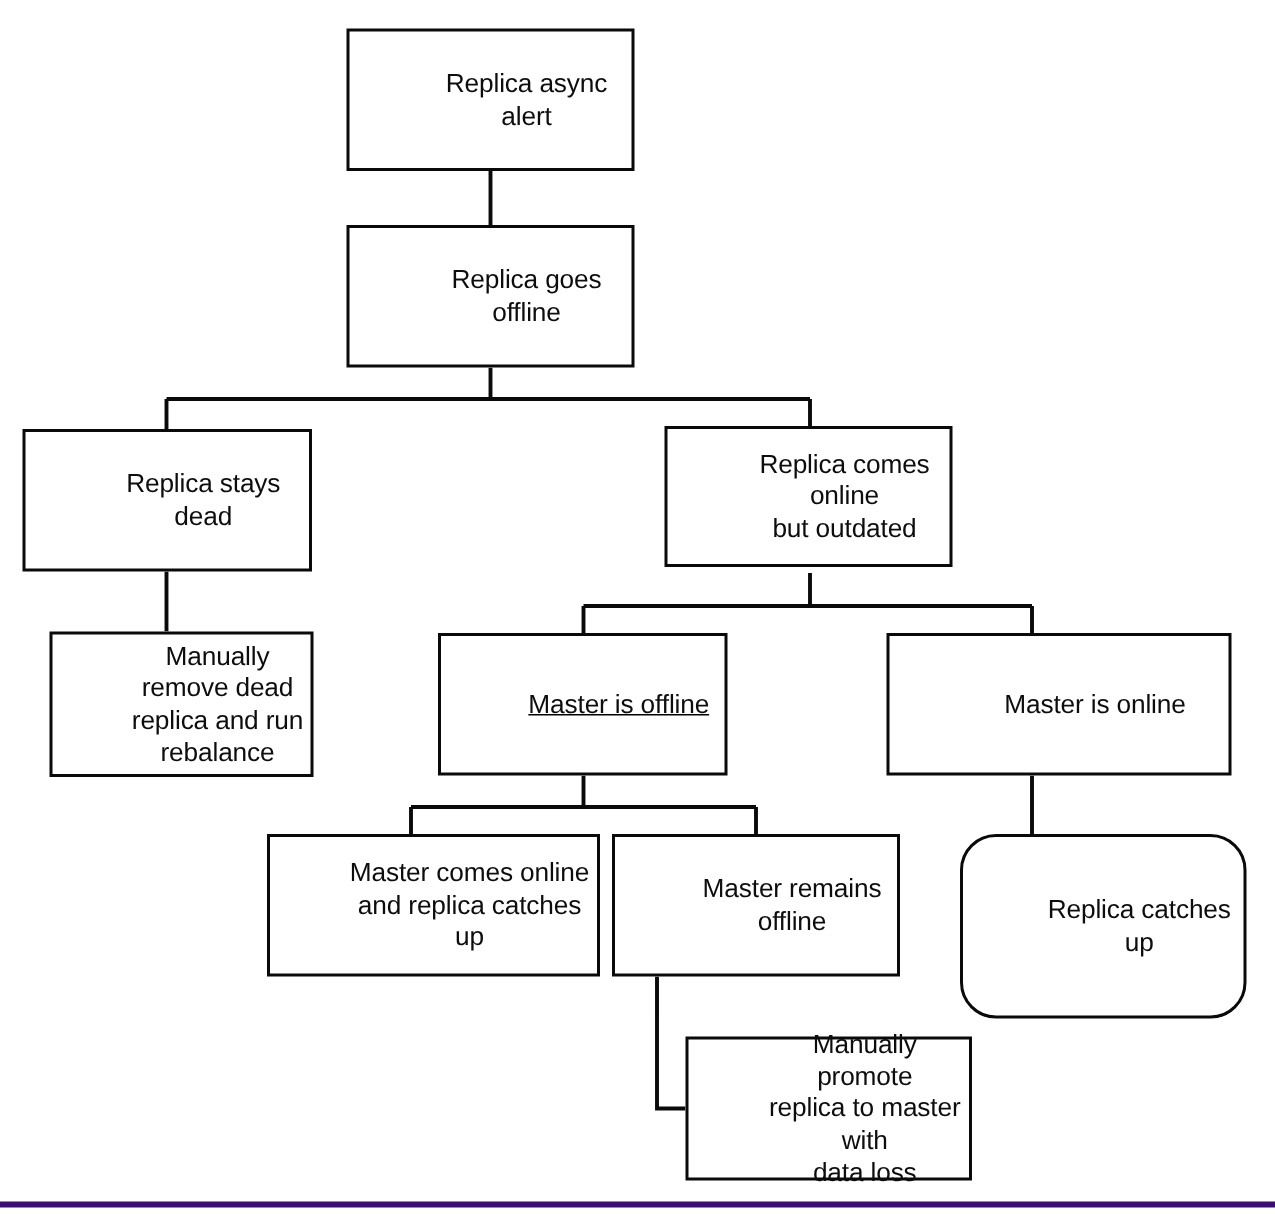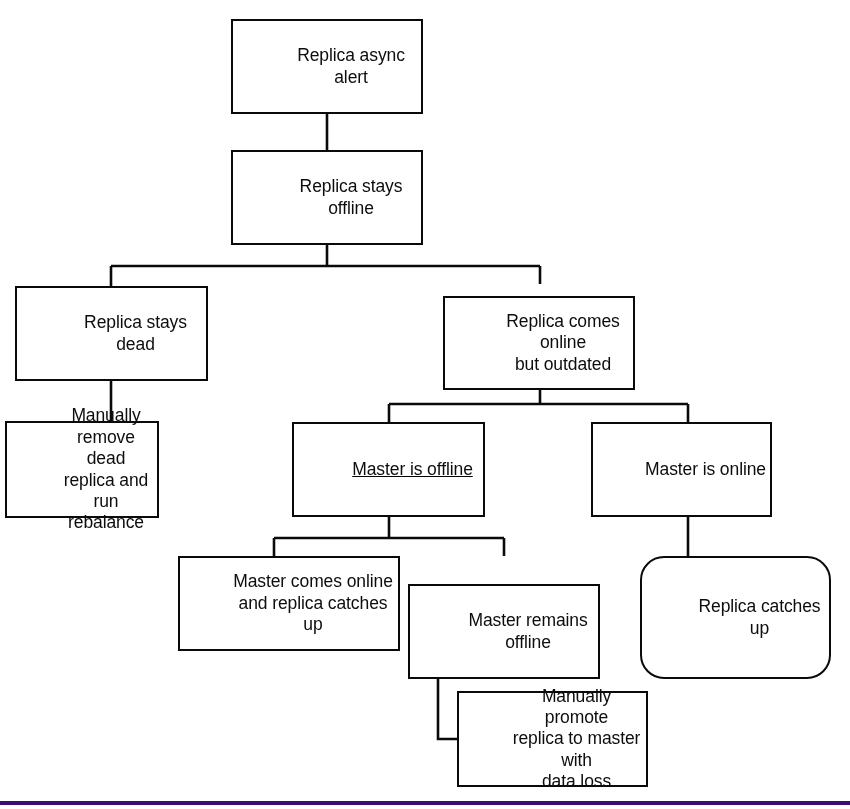--- a/index.html
+++ b/index.html
@@ -89,52 +89,52 @@
 
       <path d="M438,651 L438,739 L457,739"></path>
     </g>
   </svg>
 
   <div class="node" style="left:231px; top:19px; width:192px; height:95px;">
     <span class="node-label">Replica async alert</span>
   </div>
 
   <div class="node" style="left:231px; top:150px; width:192px; height:95px;">
-    <span class="node-label">Replica stays offline</span>
+    <span class="node-label">Replica goes offline</span>
   </div>
 
   <div class="node" style="left:15px; top:286px; width:193px; height:95px;justify-content:flex-end;">
     <span class="node-label">Replica stays dead</span>
   </div>
 
-  <div class="node" style="left:443px; top:296px; width:192px; height:94px;">
+  <div class="node" style="left:443px; top:284px; width:192px; height:94px;">
     <span class="node-label">Replica comes online
 but outdated</span>
   </div>
 
-  <div class="node" style="left:5px; top:421px; width:154px; height:97px;">
+  <div class="node" style="left:33px; top:421px; width:176px; height:97px;">
     <span class="node-label">Manually remove dead
 replica and run
 rebalance</span>
   </div>
 
   <div class="node" style="left:292px; top:422px; width:193px; height:95px;text-decoration:underline;">
     <span class="node-label">Master is offline</span>
   </div>
 
-  <div class="node" style="left:591px; top:422px; width:181px; height:95px;">
+  <div class="node" style="left:591px; top:422px; width:230px; height:95px;">
     <span class="node-label">Master is online</span>
   </div>
 
   <div class="node" style="left:178px; top:556px; width:222px; height:95px;">
     <span class="node-label">Master comes online
 and replica catches up</span>
   </div>
 
-  <div class="node" style="left:408px; top:556px; width:192px; height:95px;margin-top:28px;">
+  <div class="node" style="left:408px; top:556px; width:192px; height:95px;">
     <span class="node-label">Master remains offline</span>
   </div>
 
   <div class="node" style="left:640px; top:556px; width:191px; height:123px;border-radius:24px;">
     <span class="node-label">Replica catches up</span>
   </div>
 
   <div class="node" style="left:457px; top:691px; width:191px; height:96px;">
     <span class="node-label">Manually promote
 replica to master with

